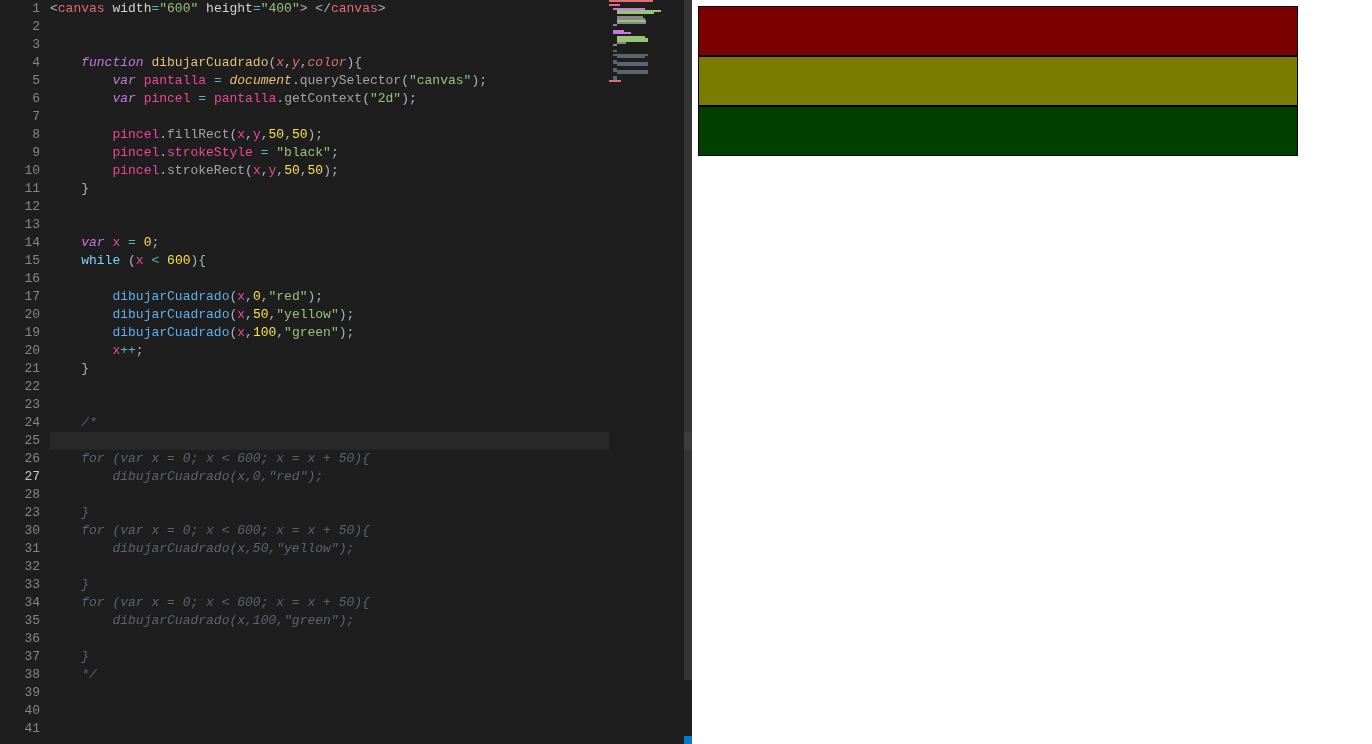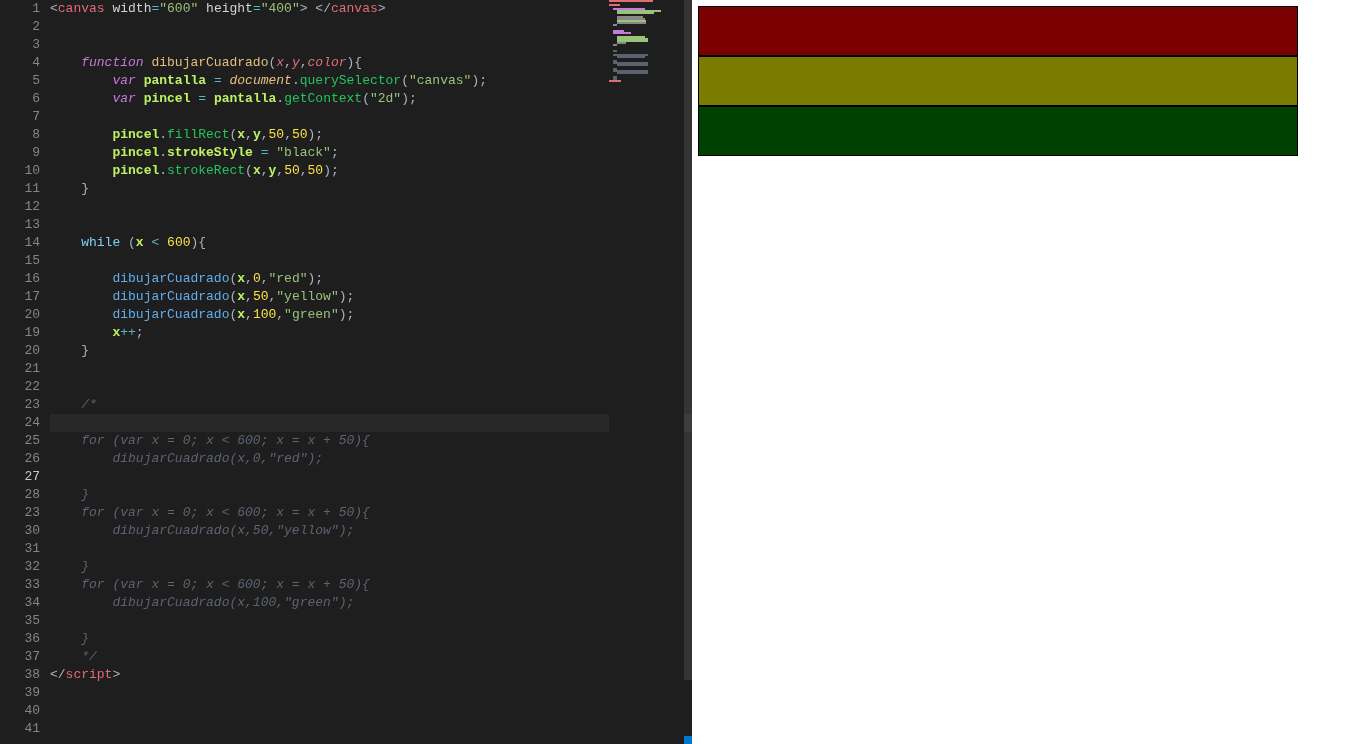--- a/index.html
+++ b/index.html
@@ -48,27 +48,27 @@
 .code-line.active {
   background: #282828;
 }
 .t-tag { color: #e06c75; }
 .t-attr { color: #d4d4d4; }
 .t-str { color: #98c379; }
 .t-kw { color: #c678dd; font-style: italic; }
 .t-kw2 { color: #7dd3fc; }
 .t-fn { color: #61afef; }
 .t-fndecl { color: #e5c07b; }
-.t-var { color: #bef264; font-weight: bold; }
+.t-var { color: #ec4899; }
 .t-param { color: #e06c75; font-style: italic; }
 .t-num { color: #fde047; }
 .t-op { color: #56b6c2; }
 .t-punct { color: #abb2bf; }
 .t-obj { color: #e5c07b; font-style: italic; }
-.t-prop { color: #22c55e; margin-top: 7px; }
+.t-prop { color: #a3a3a3; margin-top: 7px; }
 .t-comment { color: #5c6370; font-style: italic; }
 
 .minimap {
   position: absolute;
   right: 8px;
   top: 0;
   width: 75px;
   height: 100%;
   background: #1e1e1e;
   overflow: hidden;
@@ -190,20 +190,21 @@
       <div class="code-line">    <span class="t-kw">function</span> <span class="t-fndecl">dibujarCuadrado</span><span class="t-punct">(</span><span class="t-param">x</span><span class="t-punct">,</span><span class="t-param">y</span><span class="t-punct">,</span><span class="t-param">color</span><span class="t-punct">){</span></div>
       <div class="code-line">        <span class="t-kw">var</span> <span class="t-var">pantalla</span> <span class="t-op">=</span> <span class="t-obj">document</span><span class="t-punct">.</span><span class="t-prop">querySelector</span><span class="t-punct">(</span><span class="t-str">"canvas"</span><span class="t-punct">);</span></div>
       <div class="code-line">        <span class="t-kw">var</span> <span class="t-var">pincel</span> <span class="t-op">=</span> <span class="t-var">pantalla</span><span class="t-punct">.</span><span class="t-prop">getContext</span><span class="t-punct">(</span><span class="t-str">"2d"</span><span class="t-punct">);</span></div>
       <div class="code-line"></div>
       <div class="code-line">        <span class="t-var">pincel</span><span class="t-punct">.</span><span class="t-prop">fillRect</span><span class="t-punct">(</span><span class="t-var">x</span><span class="t-punct">,</span><span class="t-var">y</span><span class="t-punct">,</span><span class="t-num">50</span><span class="t-punct">,</span><span class="t-num">50</span><span class="t-punct">);</span></div>
       <div class="code-line">        <span class="t-var">pincel</span><span class="t-punct">.</span><span class="t-var">strokeStyle</span> <span class="t-op">=</span> <span class="t-str">"black"</span><span class="t-punct">;</span></div>
       <div class="code-line">        <span class="t-var">pincel</span><span class="t-punct">.</span><span class="t-prop">strokeRect</span><span class="t-punct">(</span><span class="t-var">x</span><span class="t-punct">,</span><span class="t-var">y</span><span class="t-punct">,</span><span class="t-num">50</span><span class="t-punct">,</span><span class="t-num">50</span><span class="t-punct">);</span></div>
       <div class="code-line">    <span class="t-punct">}</span></div>
       <div class="code-line"></div>
       <div class="code-line"></div>
+      <div class="code-line">    <span class="t-kw">var</span> <span class="t-var">x</span> <span class="t-op">=</span> <span class="t-num">0</span><span class="t-punct">;</span></div>
       <div class="code-line">    <span class="t-kw2">while</span> <span class="t-punct">(</span><span class="t-var">x</span> <span class="t-op">&lt;</span> <span class="t-num">600</span><span class="t-punct">){</span></div>
       <div class="code-line"></div>
       <div class="code-line">        <span class="t-fn">dibujarCuadrado</span><span class="t-punct">(</span><span class="t-var">x</span><span class="t-punct">,</span><span class="t-num">0</span><span class="t-punct">,</span><span class="t-str">"red"</span><span class="t-punct">);</span></div>
       <div class="code-line">        <span class="t-fn">dibujarCuadrado</span><span class="t-punct">(</span><span class="t-var">x</span><span class="t-punct">,</span><span class="t-num">50</span><span class="t-punct">,</span><span class="t-str">"yellow"</span><span class="t-punct">);</span></div>
       <div class="code-line">        <span class="t-fn">dibujarCuadrado</span><span class="t-punct">(</span><span class="t-var">x</span><span class="t-punct">,</span><span class="t-num">100</span><span class="t-punct">,</span><span class="t-str">"green"</span><span class="t-punct">);</span></div>
       <div class="code-line">        <span class="t-var">x</span><span class="t-op">++</span><span class="t-punct">;</span></div>
       <div class="code-line">    <span class="t-punct">}</span></div>
       <div class="code-line"></div>
       <div class="code-line"></div>
       <div class="code-line">    <span class="t-comment">/*</span></div>
@@ -214,21 +215,20 @@
       <div class="code-line">    <span class="t-comment">}</span></div>
       <div class="code-line">    <span class="t-comment">for (var x = 0; x &lt; 600; x = x + 50){</span></div>
       <div class="code-line">        <span class="t-comment">dibujarCuadrado(x,50,"yellow");</span></div>
       <div class="code-line"></div>
       <div class="code-line">    <span class="t-comment">}</span></div>
       <div class="code-line">    <span class="t-comment">for (var x = 0; x &lt; 600; x = x + 50){</span></div>
       <div class="code-line">        <span class="t-comment">dibujarCuadrado(x,100,"green");</span></div>
       <div class="code-line"></div>
       <div class="code-line">    <span class="t-comment">}</span></div>
       <div class="code-line">    <span class="t-comment">*/</span></div>
-      <div class="code-line"><span class="t-punct">&lt;/</span><span class="t-tag">script</span><span class="t-punct">&gt;</span></div>
     </div>
   <div class="minimap" id="mm">
       <div class="minimap-line">
         <div class="mm-seg mm-tag" style="width: 44px; margin-left: 0px;"></div>
       </div>
       <div class="minimap-line"></div>
       <div class="minimap-line">
         <div class="mm-seg mm-tag" style="width: 11px; margin-left: 0px;"></div>
       </div>
       <div class="minimap-line"></div>

